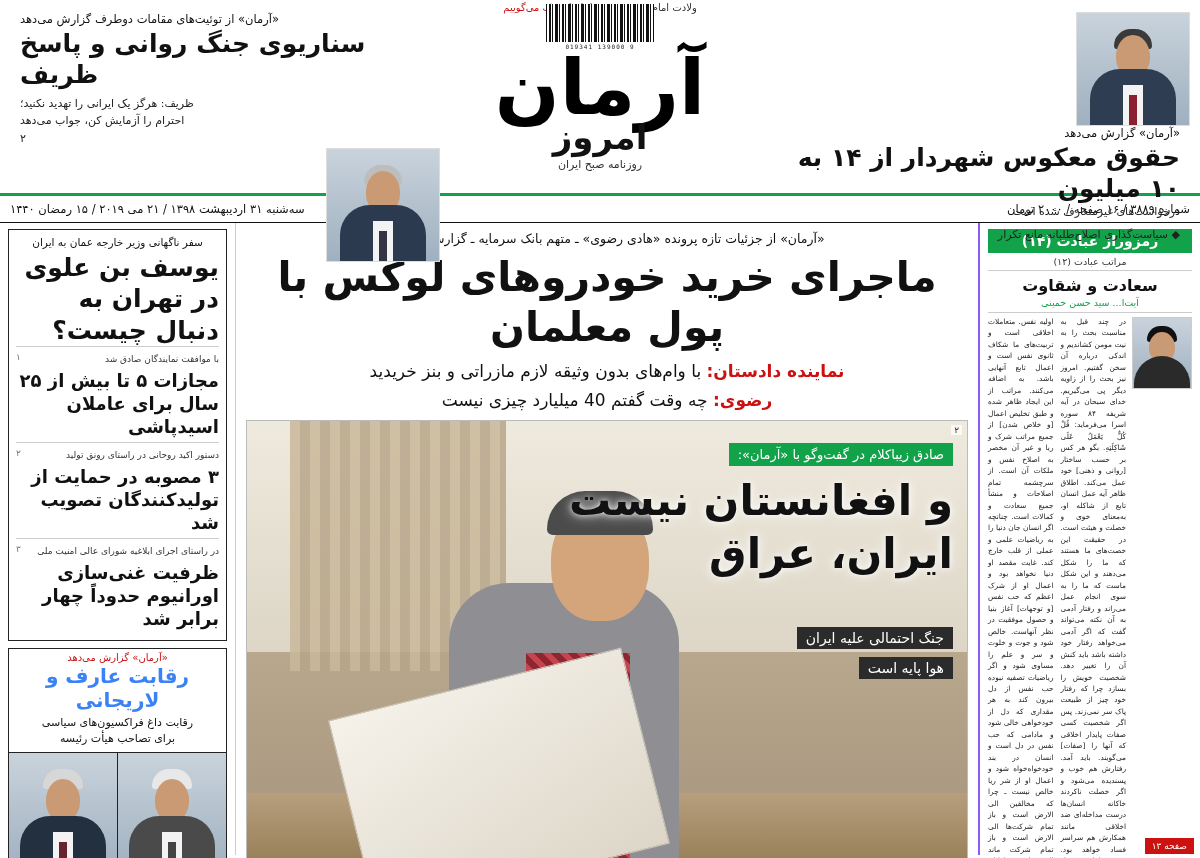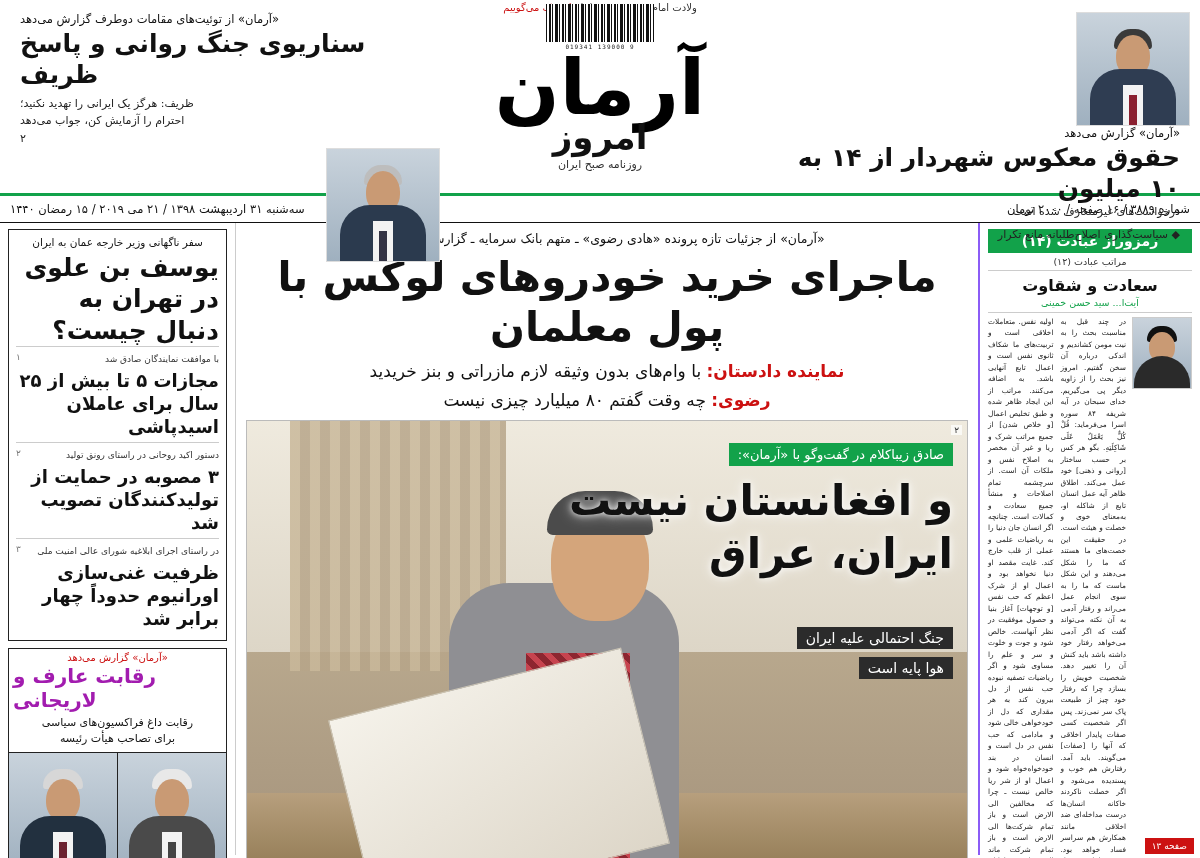--- a/index.html
+++ b/index.html
@@ -459,22 +459,22 @@
   .promo-kicker {
     background: #fff;
     font-size: 10px;
     text-align: center;
     color: #cc1111;
     padding: 3px 0 1px;
   }
   .promo-title {
     font-size: 20px;
     font-weight: bold;
-    text-align: left;
-    color: #a21caf;
+    text-align: center;
+    color: #3b82f6;
     padding: 0 4px 3px;
   }
   .promo-sub {
     font-size: 11px;
     text-align: center;
     line-height: 1.45;
     padding: 0 6px 5px;
   }
   .promo-photos {
     display: flex;
@@ -571,21 +571,21 @@
 
     <div class="col-center">
       <div class="center-kicker">«آرمان» از جزئیات تازه پرونده «هادی رضوی» ـ متهم بانک سرمایه ـ گزارش می‌دهد</div>
       <div class="main-headline">ماجرای خرید خودروهای لوکس با پول معلمان</div>
       <div class="sub-line">
         <span class="red">نماینده دادستان:</span>
         <span>با وام‌های بدون وثیقه لازم مازراتی و بنز خریدید</span>
       </div>
       <div class="sub-line">
         <span class="red">رضوی:</span>
-        <span>چه وقت گفتم ۸۰ میلیارد چیزی نیست</span>
+        <span>چه وقت گفتم 40 میلیارد چیزی نیست</span>
       </div>
 
       <div class="hero">
         <div class="hero-bg">
           <div class="hero-wall"></div>
           <div class="hero-curtain"></div>
           <div class="hero-desk"></div>
           <div class="hero-person-body"></div>
           <div class="hero-shirt"></div>
           <div class="hero-head"></div>

